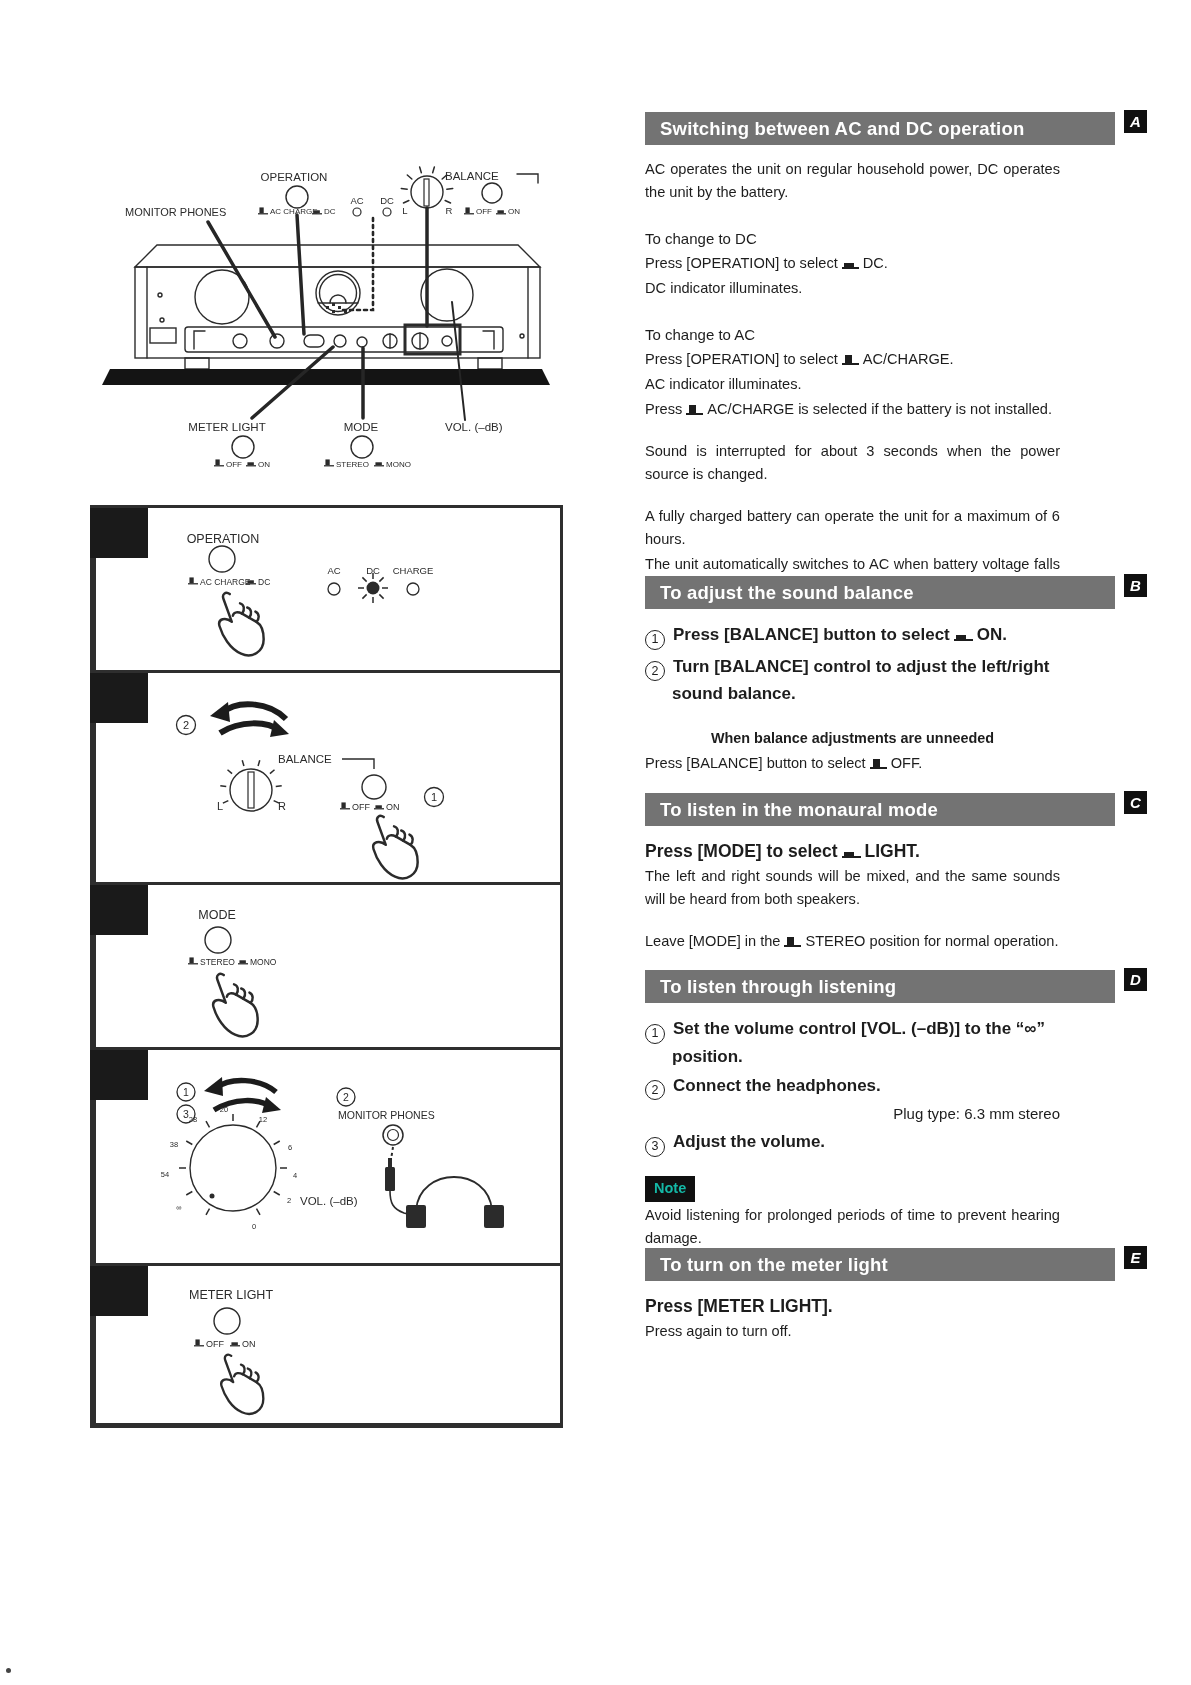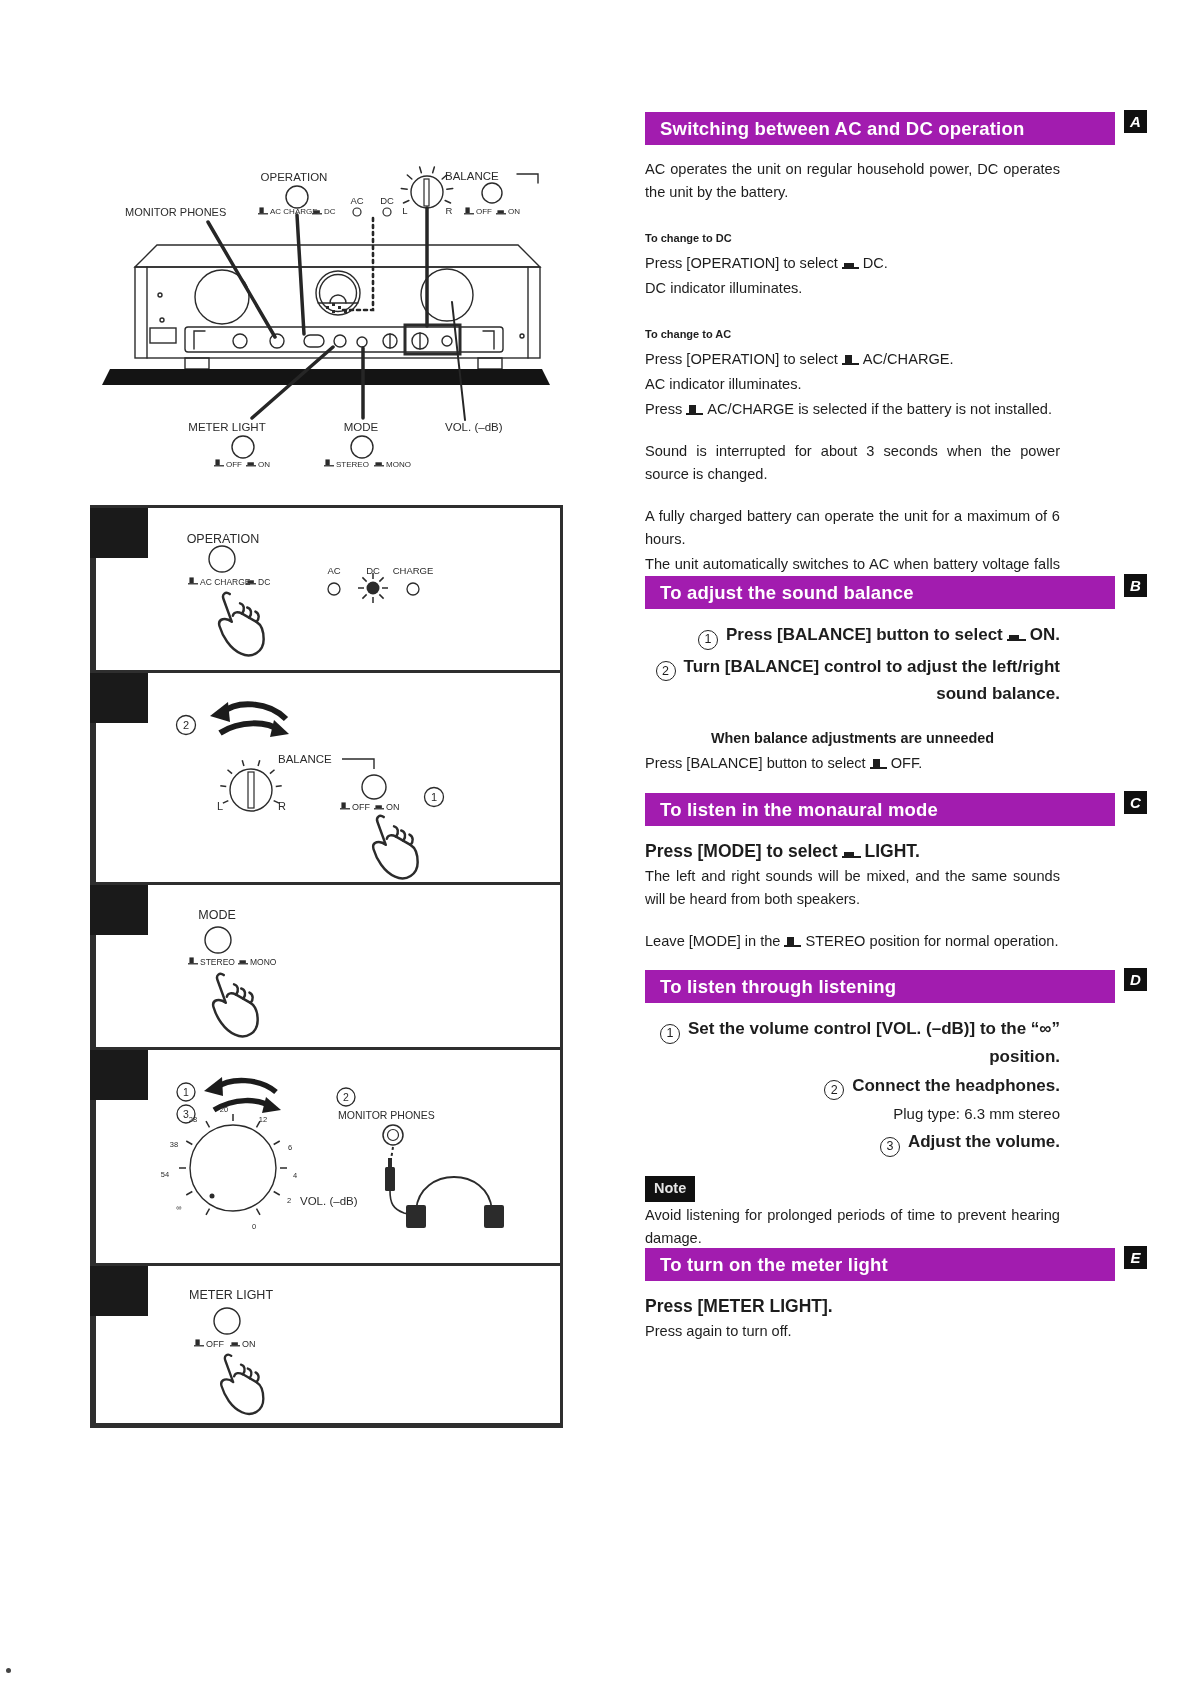--- a/index.html
+++ b/index.html
@@ -1,37 +1,37 @@
 <!DOCTYPE html>
 <html><head>
 <meta charset="utf-8">
 <style>
   html,body{margin:0;padding:0;background:#e8e8e8;}
   .page{position:relative;width:1191px;height:1685px;background:#fff;overflow:hidden;
         font-family:"Liberation Sans","DejaVu Sans",sans-serif;color:#1d1d1d;}
   
   .section{position:absolute;left:645px;width:470px;}
-  .sec-bar{position:relative;width:470px;height:33px;background:#a21caf;color:#fff;
+  .sec-bar{position:relative;width:470px;height:33px;background:#737373;color:#fff;
            line-height:33px;padding-left:15px;box-sizing:border-box;
            font-size:18.5px;font-weight:bold;letter-spacing:.2px;}
   .sec-badge{position:absolute;left:479px;top:-2px;width:23px;height:23px;background:#101010;
              color:#fff;font-weight:bold;font-style:italic;font-size:15px;
              display:flex;align-items:center;justify-content:center;}
   .sec-body{width:415px;}
   .blk{margin-top:19px;font-size:14.6px;line-height:23px;text-align:justify;}
   .blk.tight{margin-top:2px;}
   .sec-body .blk:first-child{margin-top:13px;}
-  .blk-h4{margin-top:23px;font-weight:bold;font-size:11px;text-align:left;}
+  .blk-h4{margin-top:23px;font-weight:normal;font-size:15px;text-align:left;}
   .blk-step{margin-top:13px;font-weight:bold;font-size:17px;line-height:25px;
-            padding-left:27px;text-indent:-27px;text-align:right;}
+            padding-left:27px;text-indent:-27px;text-align:left;}
   .blk-step.tight{margin-top:4px;}
   .blk-bold{margin-top:15px;font-weight:bold;font-size:17.5px;line-height:24px;text-align:left;}
   .blk-subh{margin-top:21px;font-weight:bold;font-size:14.4px;text-align:center;}
   .blk-plug{font-size:15px;padding-left:27px;text-align:right;}
-  .blk-note{margin-top:19px;display:inline-block;background:#101010;color:#e5e5e5;
+  .blk-note{margin-top:19px;display:inline-block;background:#101010;color:#14b8a6;
             font-weight:bold;font-size:14.5px;padding:1px 9px 2px 9px;text-align:center;}
   
   .sw{display:inline-block;position:relative;width:17px;height:11px;margin:0 4px;vertical-align:-1px;}
   .sw::before{content:"";position:absolute;left:0;right:0;bottom:0;height:2px;background:#1d1d1d;}
   .sw.out::after{content:"";position:absolute;left:3px;bottom:2px;width:7px;height:8px;background:#1d1d1d;}
   .sw.in::after{content:"";position:absolute;left:2px;bottom:2px;width:10px;height:4px;background:#1d1d1d;}
   .blk-step .sw,.blk-bold .sw{width:19px;height:12px;}
   .circ-num{display:inline-flex;align-items:center;justify-content:center;width:18px;height:18px;
             border:1.4px solid #222;border-radius:50%;font-size:12.5px;font-weight:normal;
             margin-right:8px;vertical-align:-3px;text-indent:0;}

